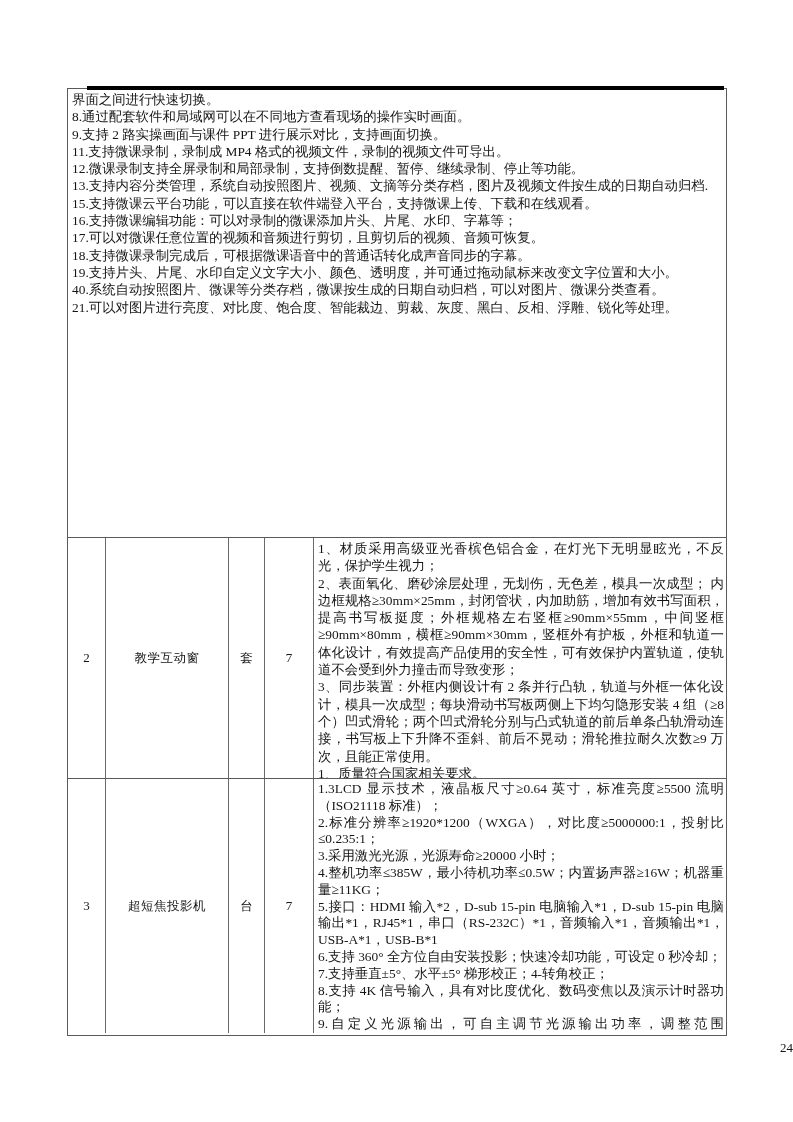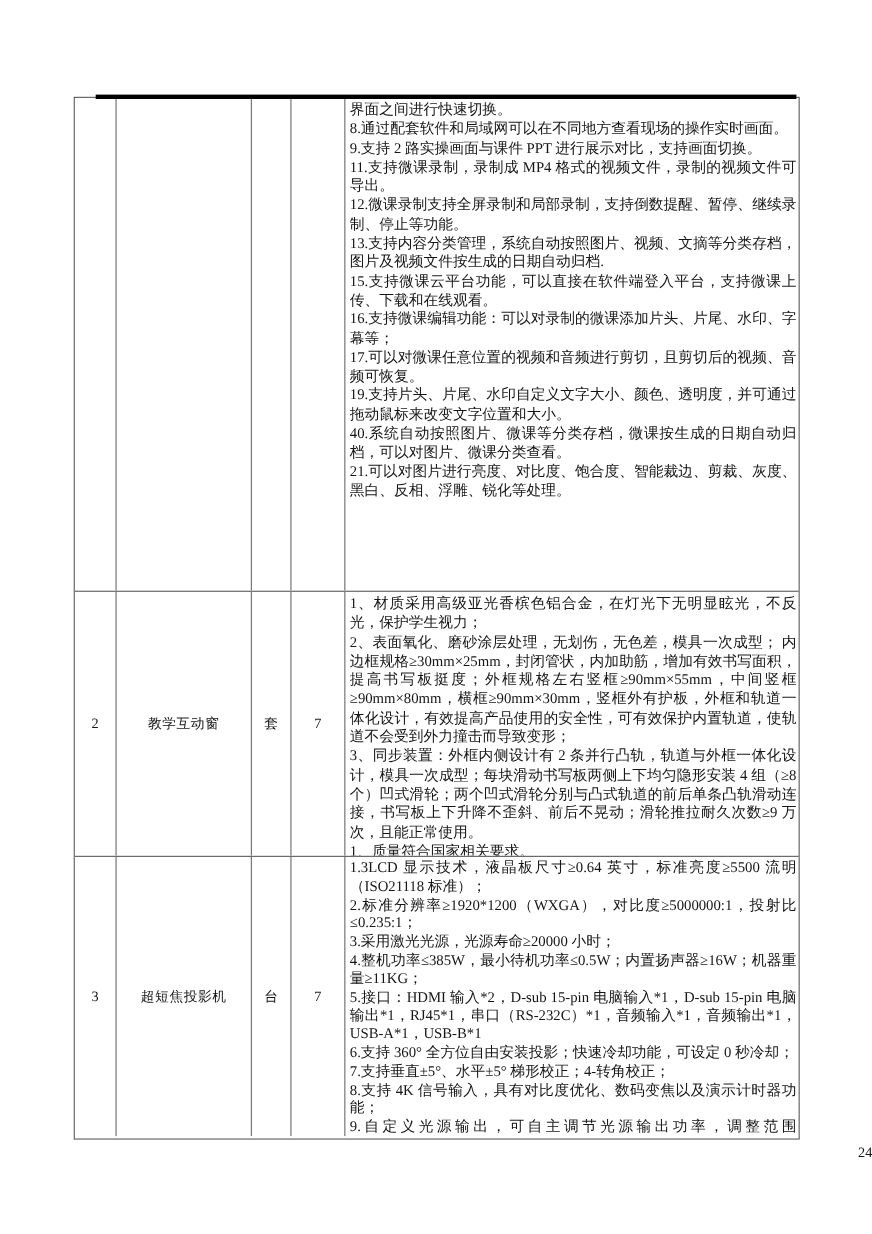--- a/index.html
+++ b/index.html
@@ -23,21 +23,21 @@
     width:637px;height:4px;
     background:#000000;
   }
   .t-row{
     display:flex;
     box-sizing:border-box;
     border-bottom:1px solid #5a5a5a;
     overflow:hidden;
   }
   .t-row:last-child{border-bottom:none;}
-  .row-1{height:449px;}
+  .row-1{height:449px;flex-direction:column;}
   .row-2{height:241px;}
   .row-3{height:254px;}
   .c{
     box-sizing:border-box;
     border-right:1px solid #6a6a6a;
     display:flex;align-items:center;justify-content:center;
     overflow:hidden;
   }
   .c-no{width:38px;font-size:13px;}
   .c-name{width:123px;font-size:12.5px;letter-spacing:0.5px;}
@@ -74,20 +74,21 @@
       <div class="c c-spec">
           <div class="spec-line">界面之间进行快速切换。</div>
           <div class="spec-line">8.通过配套软件和局域网可以在不同地方查看现场的操作实时画面。</div>
           <div class="spec-line">9.支持 2 路实操画面与课件 PPT 进行展示对比，支持画面切换。</div>
           <div class="spec-line">11.支持微课录制，录制成 MP4 格式的视频文件，录制的视频文件可导出。</div>
           <div class="spec-line">12.微课录制支持全屏录制和局部录制，支持倒数提醒、暂停、继续录制、停止等功能。</div>
           <div class="spec-line">13.支持内容分类管理，系统自动按照图片、视频、文摘等分类存档，图片及视频文件按生成的日期自动归档.</div>
           <div class="spec-line">15.支持微课云平台功能，可以直接在软件端登入平台，支持微课上传、下载和在线观看。</div>
           <div class="spec-line">16.支持微课编辑功能：可以对录制的微课添加片头、片尾、水印、字幕等；</div>
           <div class="spec-line">17.可以对微课任意位置的视频和音频进行剪切，且剪切后的视频、音频可恢复。</div>
+          <div class="spec-line">18.支持微课录制完成后，可根据微课语音中的普通话转化成声音同步的字幕。</div>
           <div class="spec-line">19.支持片头、片尾、水印自定义文字大小、颜色、透明度，并可通过拖动鼠标来改变文字位置和大小。</div>
           <div class="spec-line">40.系统自动按照图片、微课等分类存档，微课按生成的日期自动归档，可以对图片、微课分类查看。</div>
           <div class="spec-line">21.可以对图片进行亮度、对比度、饱合度、智能裁边、剪裁、灰度、黑白、反相、浮雕、锐化等处理。</div>
         </div>
     </div>
 
     <div class="t-row row-2">
       <div class="c c-no">2</div>
       <div class="c c-name">教学互动窗</div>
       <div class="c c-unit">套</div>

